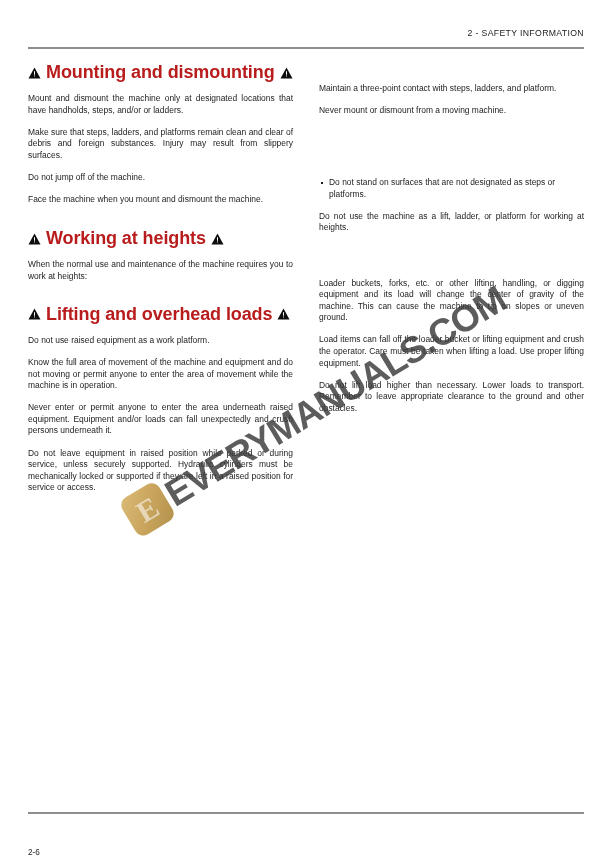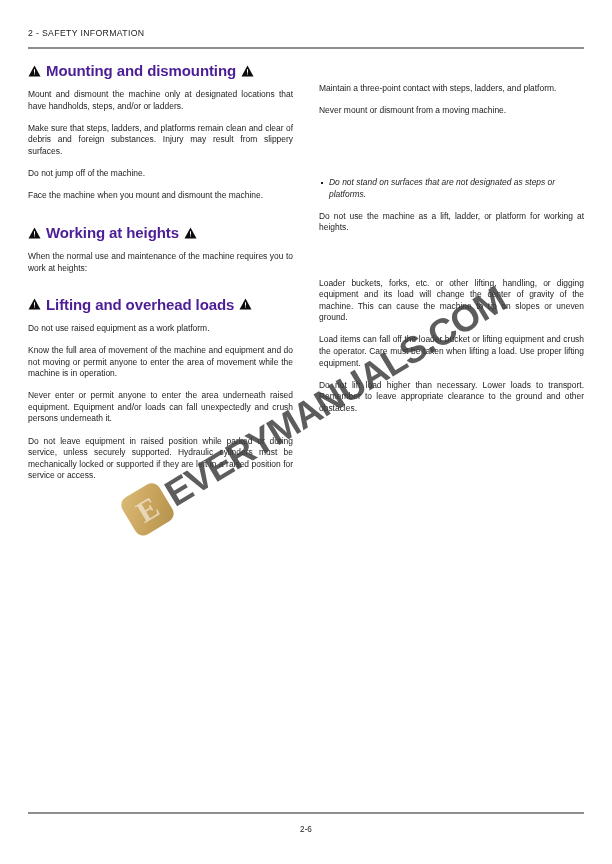--- a/index.html
+++ b/index.html
@@ -22,21 +22,21 @@
     width: 612px;
     height: 864px;
   }
 
   
   .header {
     position: absolute;
     top: 28px;
     left: 28px;
     width: 556px;
-    text-align: left;
+    text-align: right;
   }
   .header-title {
     font-size: 8.7px;
     letter-spacing: 0.35px;
     color: #212121;
     white-space: nowrap;
   }
   .rule-top {
     position: absolute;
     top: 47px;
@@ -50,24 +50,23 @@
   .rule-bottom {
     position: absolute;
     top: 812px;
     left: 28px;
     width: 556px;
     height: 1.6px;
     background: #8d8d8d;
   }
   .footer {
     position: absolute;
-    top: 818px;
-    left: 28px;
-    width: 556px;
-    text-align: center;
+    top: 841px;
+    left: 28px;
+    width: 556px;
   }
   .footer-page {
     font-size: 8.2px;
     color: #212121;
   }
 
   
   .content {
     position: absolute;
     top: 62px;
@@ -90,23 +89,23 @@
   }
 
   
   .section-heading {
     display: flex;
     align-items: center;
     gap: 5px;
     margin: 0 0 10px 0;
   }
   .section-heading .htext {
-    font-size: 15px;
+    font-size: 18px;
     font-weight: bold;
-    color: #4c1d95;
+    color: #b91c1c;
     letter-spacing: -0.1px;
     white-space: nowrap;
   }
   .warn-tri {
     display: inline-block;
     width: 13px;
     height: 12px;
     flex: 0 0 auto;
     position: relative;
     top: 0px;
@@ -130,21 +129,20 @@
     padding: 0;
   }
   ul.bullets li {
     position: relative;
     padding-left: 10px;
     margin-bottom: 3.5px;
     font-size: 8.45px;
     line-height: 11.6px;
     color: #1d1d1d;
     text-align: left;
-    font-style: italic;
   }
   ul.bullets li:last-child { margin-bottom: 0; }
   ul.bullets li .bullet-dot {
     position: absolute;
     left: 2px;
     top: 4.6px;
     width: 2.2px;
     height: 2.2px;
     background: #1d1d1d;
     border-radius: 0;

